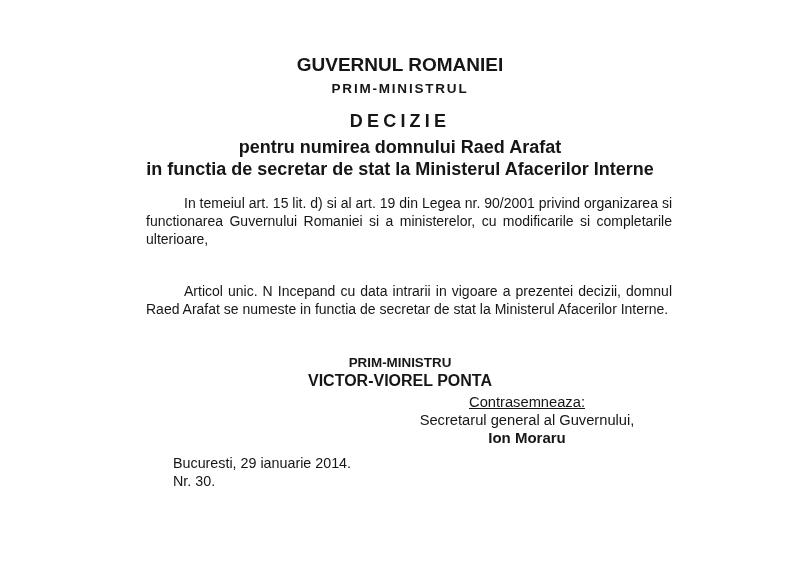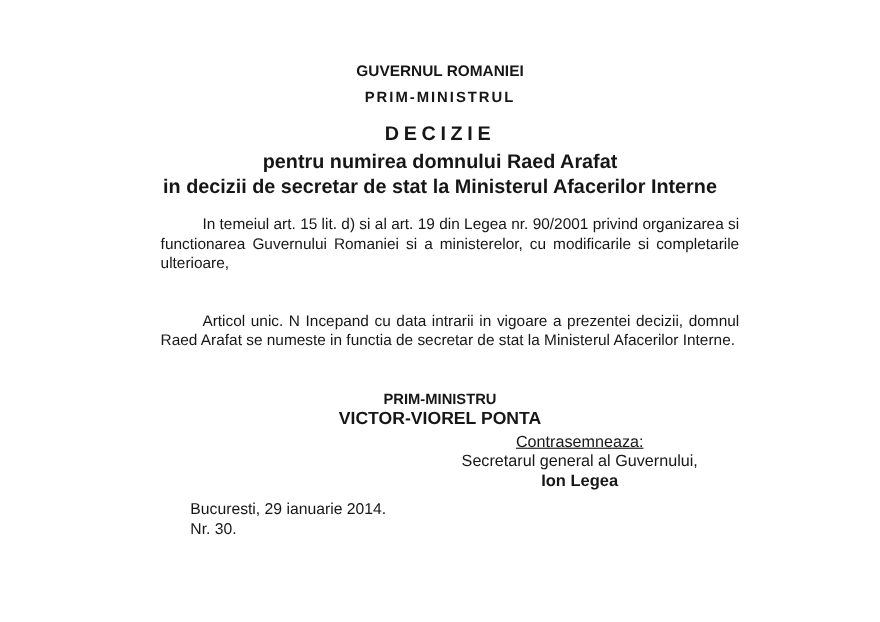--- a/index.html
+++ b/index.html
@@ -12,21 +12,21 @@
     color: #161616;
     overflow: hidden;
   }
   .center-line {
     position: absolute;
     left: 2px;
     width: 796px;
     text-align: center;
     white-space: nowrap;
   }
-  .gov-title     { top: 56px;  font-size: 14px;   font-weight: 700; line-height: 17px; }
+  .gov-title     { top: 56px;  font-size: 19px;   font-weight: 700; line-height: 17px; }
   .office-title  { top: 81px;  font-size: 13.5px; font-weight: 700; line-height: 16px; letter-spacing: 1.8px; }
   .doc-type      { top: 111px; font-size: 18px;   font-weight: 700; line-height: 21px; letter-spacing: 4.2px; }
   .subject-1     { top: 136px; font-size: 18px;   font-weight: 700; line-height: 22px; }
   .subject-2     { top: 158px; font-size: 18px;   font-weight: 700; line-height: 22px; }
 
   .para {
     position: absolute;
     left: 146px;
     width: 526px;
     font-size: 14px;
@@ -72,35 +72,35 @@
 <div class="page">
 
   <div class="center-line gov-title">GUVERNUL ROMANIEI</div>
 
   <div class="center-line office-title">PRIM-MINISTRUL</div>
 
   <div class="center-line doc-type">DECIZIE</div>
 
   <div class="center-line subject-1">pentru numirea domnului Raed Arafat</div>
 
-  <div class="center-line subject-2">in decizii de secretar de stat la Ministerul Afacerilor Interne</div>
+  <div class="center-line subject-2">in functia de secretar de stat la Ministerul Afacerilor Interne</div>
 
   <div class="para p-legal">In temeiul art. 15 lit. d) si al art. 19 din Legea nr. 90/2001 privind organizarea si functionarea Guvernului Romaniei si a ministerelor, cu modificarile si completarile ulterioare,</div>
 
 
   <div class="para p-article">Articol unic. N Incepand cu data intrarii in vigoare a prezentei decizii, domnul Raed Arafat se numeste in functia de secretar de stat la Ministerul Afacerilor Interne.</div>
 
   <div class="center-line sig-title">PRIM-MINISTRU</div>
 
   <div class="center-line sig-name">VICTOR-VIOREL PONTA</div>
 
   <div class="countersign">
     <div class="countersign-label">Contrasemneaza:</div>
     <div class="countersign-title">Secretarul general al Guvernului,</div>
-    <div class="countersign-name">Ion Legea</div>
+    <div class="countersign-name">Ion Moraru</div>
   </div>
 
   <div class="footer-block">
     <div>Bucuresti, 29 ianuarie 2014.</div>
     <div>Nr. 30.</div>
   </div>
 
 </div>
 
 </body></html>

